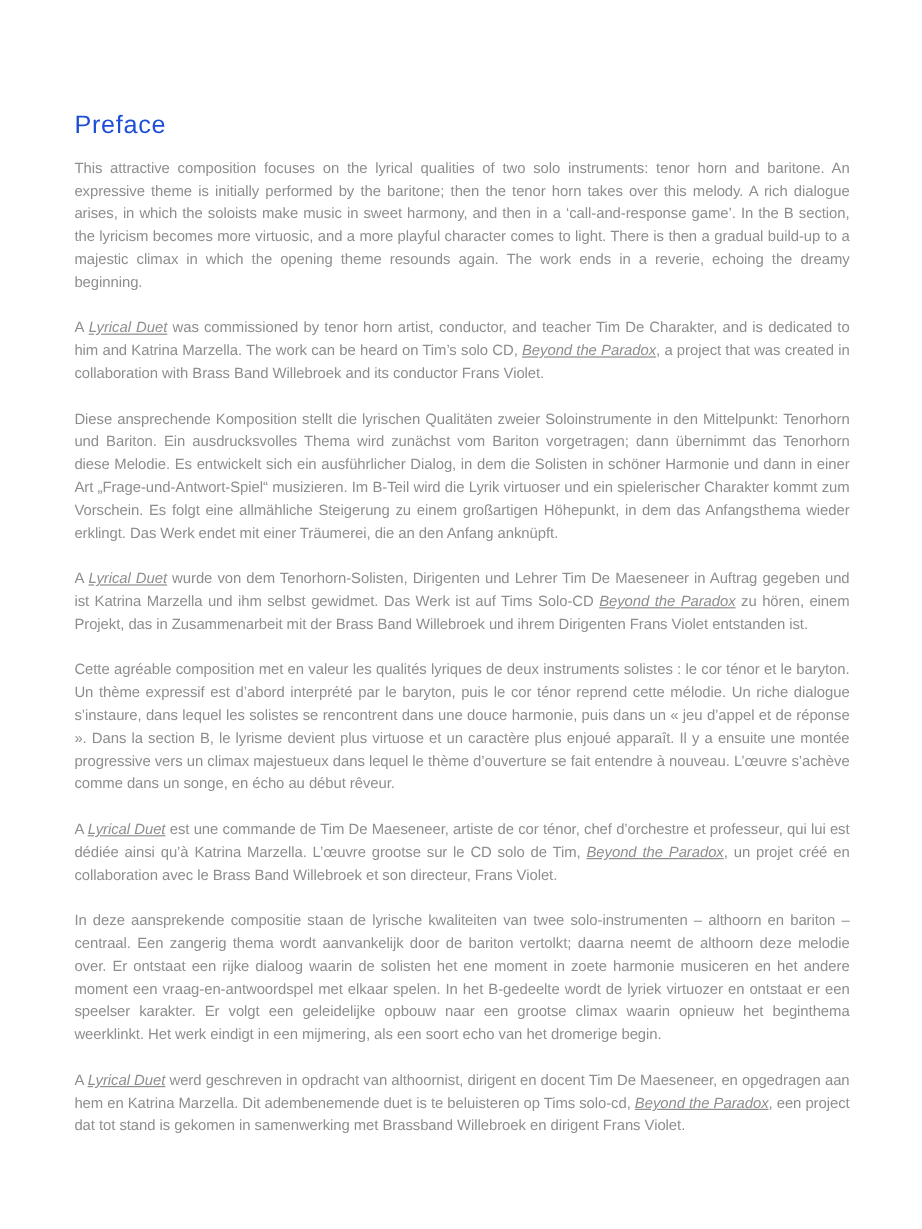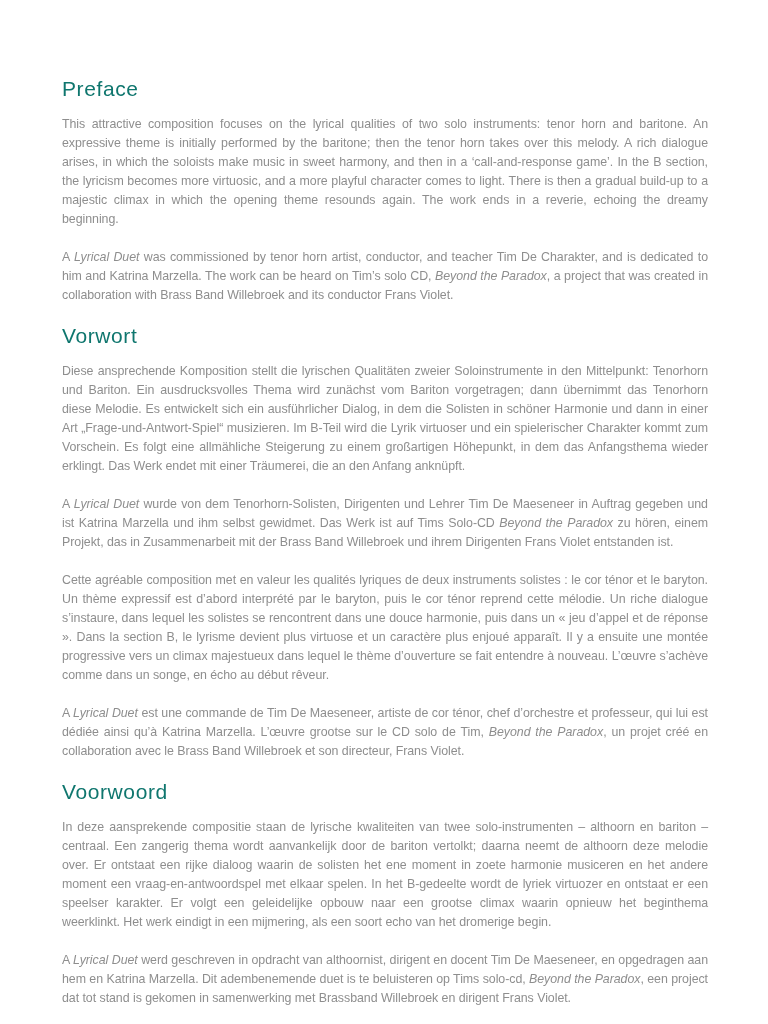--- a/index.html
+++ b/index.html
@@ -17,60 +17,59 @@
     overflow: hidden;
     font-family: "Liberation Sans", sans-serif;
   }
   section.lang-section {
     margin: 0 0 7px 0;
   }
   h2.section-heading {
     font-family: "Liberation Sans", sans-serif;
     font-size: 21px;
     font-weight: 300;
-    color: #0f766e;
+    color: #1d4ed8;
     letter-spacing: 0.6px;
-    margin: 0 0 15px 0;
+    margin: 16px 0 15px 0;
     line-height: 23px;
   }
   section.lang-section + section.lang-section h2.section-heading {
     margin-top: 5px;
   }
   p.paragraph {
     font-family: "Liberation Sans", sans-serif;
     font-size: 12.4px;
     font-weight: 300;
     line-height: 19px;
     color: #8e8e8e;
     text-align: justify;
     margin: 0 0 19px 0;
     letter-spacing: -0.05px;
   }
   p.paragraph em {
     font-style: italic;
+    text-decoration: underline;
   }
 </style>
 </head>
 <body>
 
 <div class="page">
   <main class="content" id="content">
       <section class="lang-section">
         <h2 class="section-heading">Preface</h2>
         <p class="paragraph"><span>This attractive composition focuses on the lyrical qualities of two solo instruments: tenor horn and baritone. An expressive theme is initially performed by the baritone; then the tenor horn takes over this melody. A rich dialogue arises, in which the soloists make music in sweet harmony, and then in a ‘call-and-response game’. In the B section, the lyricism becomes more virtuosic, and a more playful character comes to light. There is then a gradual build-up to a majestic climax in which the opening theme resounds again. The work ends in a reverie, echoing the dreamy beginning.</span></p>
         <p class="paragraph"><span>A </span><em>Lyrical Duet</em><span> was commissioned by tenor horn artist, conductor, and teacher Tim De Charakter, and is dedicated to him and Katrina Marzella. The work can be heard on Tim’s solo CD, </span><em>Beyond the Paradox</em><span>, a project that was created in collaboration with Brass Band Willebroek and its conductor Frans Violet.</span></p>
       </section>
       <section class="lang-section">
-        <h2 class="section-heading">Vorwort</h2>
         <p class="paragraph"><span>Diese ansprechende Komposition stellt die lyrischen Qualitäten zweier Soloinstrumente in den Mittelpunkt: Tenorhorn und Bariton. Ein ausdrucksvolles Thema wird zunächst vom Bariton vorgetragen; dann übernimmt das Tenorhorn diese Melodie. Es entwickelt sich ein ausführlicher Dialog, in dem die Solisten in schöner Harmonie und dann in einer Art „Frage-und-Antwort-Spiel“ musizieren. Im B-Teil wird die Lyrik virtuoser und ein spielerischer Charakter kommt zum Vorschein. Es folgt eine allmähliche Steigerung zu einem großartigen Höhepunkt, in dem das Anfangsthema wieder erklingt. Das Werk endet mit einer Träumerei, die an den Anfang anknüpft.</span></p>
         <p class="paragraph"><span>A </span><em>Lyrical Duet</em><span> wurde von dem Tenorhorn-Solisten, Dirigenten und Lehrer Tim De Maeseneer in Auftrag gegeben und ist Katrina Marzella und ihm selbst gewidmet. Das Werk ist auf Tims Solo-CD </span><em>Beyond the Paradox</em><span> zu hören, einem Projekt, das in Zusammenarbeit mit der Brass Band Willebroek und ihrem Dirigenten Frans Violet entstanden ist.</span></p>
       </section>
       <section class="lang-section">
         <p class="paragraph"><span>Cette agréable composition met en valeur les qualités lyriques de deux instruments solistes : le cor ténor et le baryton. Un thème expressif est d’abord interprété par le baryton, puis le cor ténor reprend cette mélodie. Un riche dialogue s’instaure, dans lequel les solistes se rencontrent dans une douce harmonie, puis dans un « jeu d’appel et de réponse ». Dans la section B, le lyrisme devient plus virtuose et un caractère plus enjoué apparaît. Il y a ensuite une montée progressive vers un climax majestueux dans lequel le thème d’ouverture se fait entendre à nouveau. L’œuvre s’achève comme dans un songe, en écho au début rêveur.</span></p>
         <p class="paragraph"><span>A </span><em>Lyrical Duet</em><span> est une commande de Tim De Maeseneer, artiste de cor ténor, chef d’orchestre et professeur, qui lui est dédiée ainsi qu’à Katrina Marzella. L’œuvre grootse sur le CD solo de Tim, </span><em>Beyond the Paradox</em><span>, un projet créé en collaboration avec le Brass Band Willebroek et son directeur, Frans Violet.</span></p>
       </section>
       <section class="lang-section">
-        <h2 class="section-heading">Voorwoord</h2>
         <p class="paragraph"><span>In deze aansprekende compositie staan de lyrische kwaliteiten van twee solo-instrumenten – althoorn en bariton – centraal. Een zangerig thema wordt aanvankelijk door de bariton vertolkt; daarna neemt de althoorn deze melodie over. Er ontstaat een rijke dialoog waarin de solisten het ene moment in zoete harmonie musiceren en het andere moment een vraag-en-antwoordspel met elkaar spelen. In het B-gedeelte wordt de lyriek virtuozer en ontstaat er een speelser karakter. Er volgt een geleidelijke opbouw naar een grootse climax waarin opnieuw het beginthema weerklinkt. Het werk eindigt in een mijmering, als een soort echo van het dromerige begin.</span></p>
         <p class="paragraph"><span>A </span><em>Lyrical Duet</em><span> werd geschreven in opdracht van althoornist, dirigent en docent Tim De Maeseneer, en opgedragen aan hem en Katrina Marzella. Dit adembenemende duet is te beluisteren op Tims solo-cd, </span><em>Beyond the Paradox</em><span>, een project dat tot stand is gekomen in samenwerking met Brassband Willebroek en dirigent Frans Violet.</span></p>
       </section>
     </main>
 </div>
 
 </body></html>

